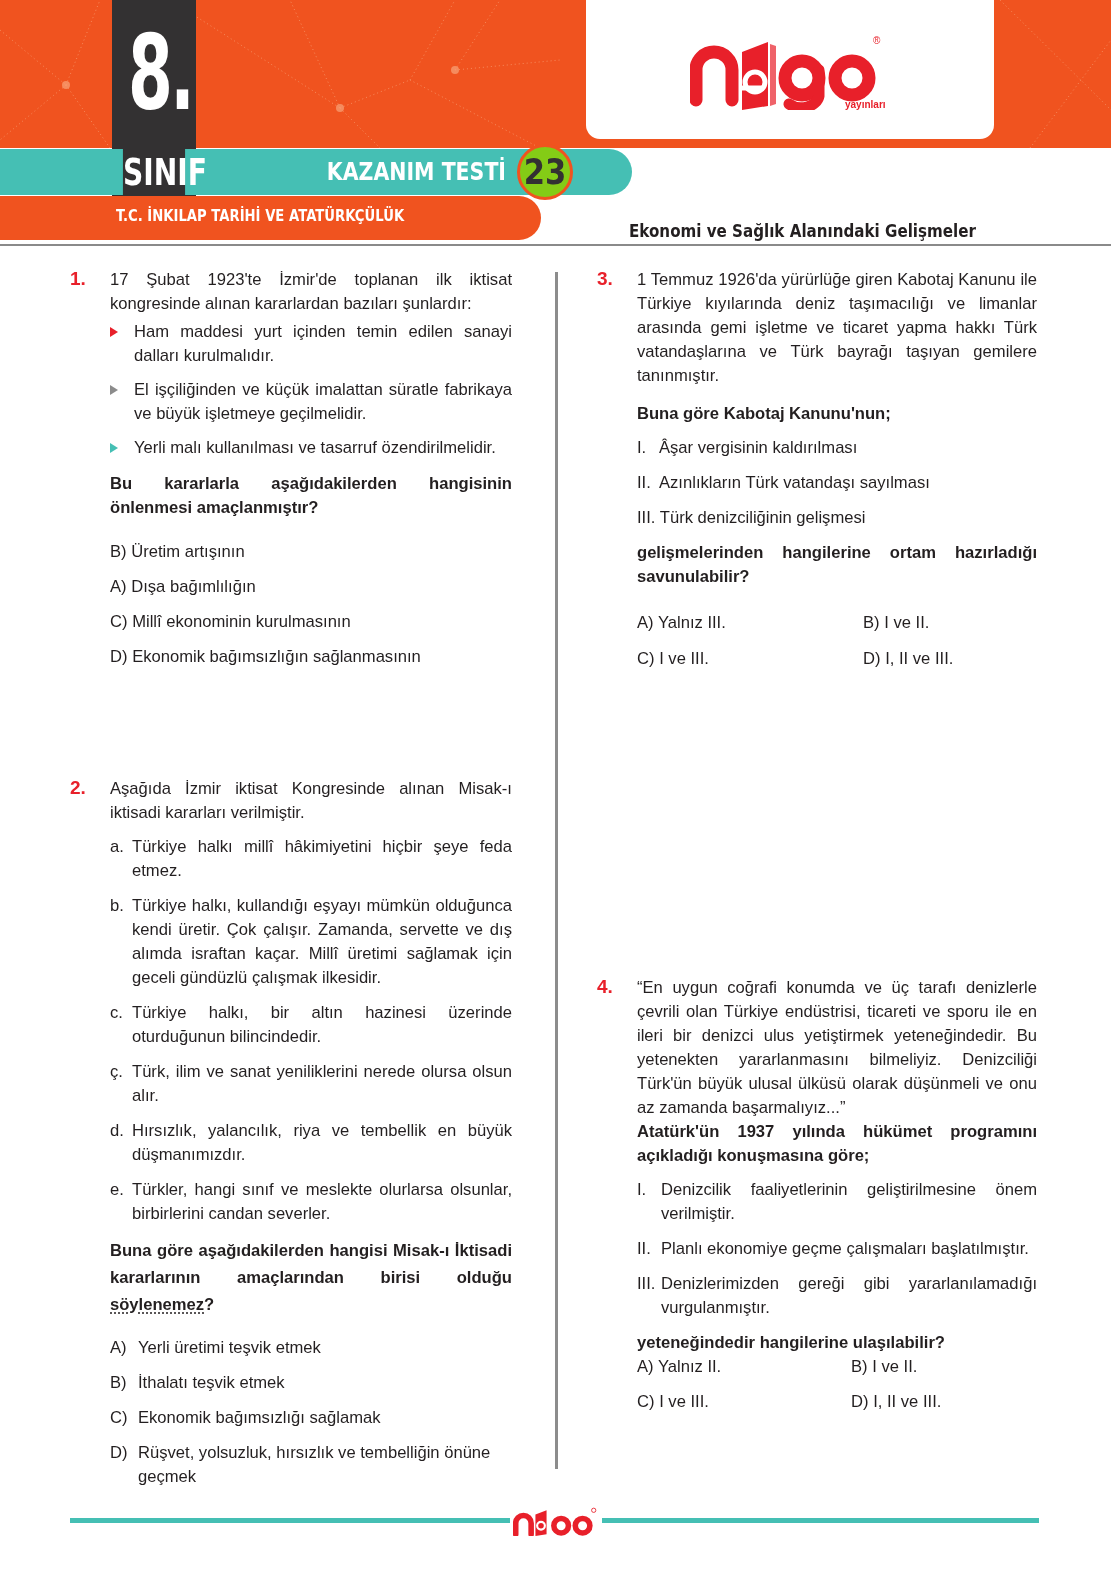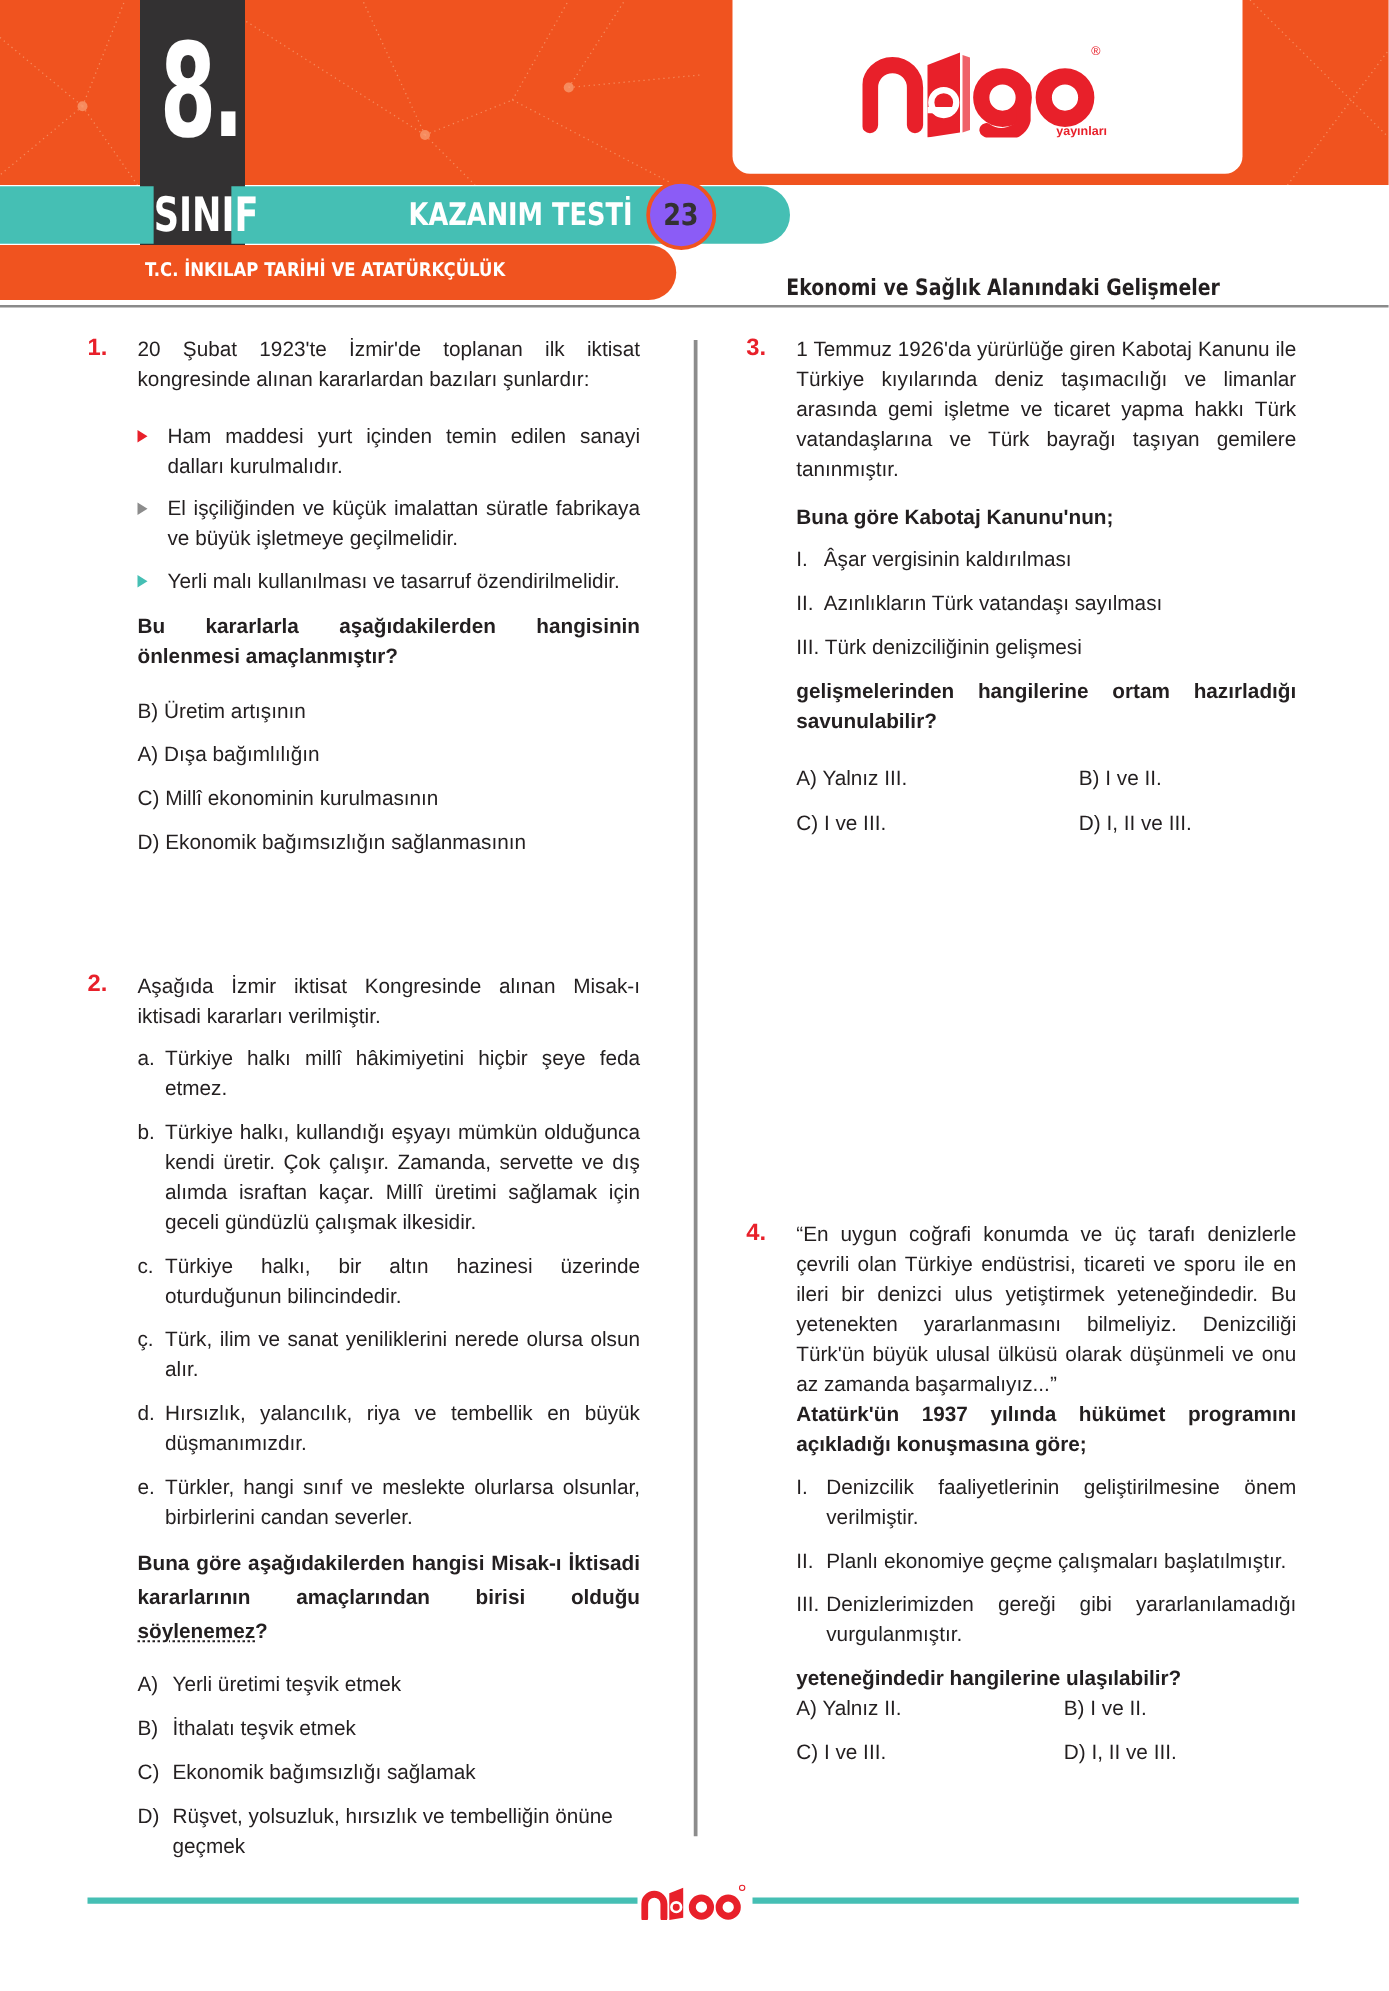--- a/index.html
+++ b/index.html
@@ -14,42 +14,42 @@
     font-family: "DejaVu Sans", sans-serif; font-weight: bold; font-size: 104px; line-height: 130px; letter-spacing: -4px;
     transform: scaleX(0.62); transform-origin: center top; }
   .grade-label { position: absolute; left: 112px; top: 148px; width: 84px; height: 48px; text-align: center; color: #fff;
     font-family: "DejaVu Sans", sans-serif; font-weight: bold; font-size: 38px; line-height: 48px;
     transform: scaleX(0.74); transform-origin: center; }
   .teal-band { position: absolute; left: 0; top: 149px; width: 632px; height: 46px; background: #45bfb4; border-radius: 0 23px 23px 0; z-index: 1; }
   .test-title { position: absolute; left: 200px; top: 149px; width: 306px; height: 46px; text-align: right; color: #fff; z-index: 2;
     font-family: "DejaVu Sans", sans-serif; font-weight: bold; font-size: 25px; line-height: 46px;
     transform: scaleX(0.82); transform-origin: right center; }
   .test-num { position: absolute; left: 517px; top: 144px; width: 56px; height: 56px; border-radius: 50%;
-    background: #8b5cf6; border: 3px solid #f0531f; z-index: 3; text-align: center; color: #333132;
-    font-family: "DejaVu Sans", sans-serif; font-weight: bold; font-size: 24px; line-height: 50px; }
+    background: #84cc16; border: 3px solid #f0531f; z-index: 3; text-align: center; color: #333132;
+    font-family: "DejaVu Sans", sans-serif; font-weight: bold; font-size: 36px; line-height: 50px; }
   .test-num span { display: inline-block; transform: scaleX(0.85); }
   .subject-band { position: absolute; left: 0; top: 196px; width: 541px; height: 44px; background: #f0531f; border-radius: 0 24px 24px 0; }
   .subject-text { position: absolute; left: 116px; top: 196px; height: 44px; color: #fff;
     font-family: "DejaVu Sans", sans-serif; font-weight: bold; font-size: 15px; line-height: 40px;
     transform: scaleX(0.88); transform-origin: left center; white-space: nowrap; }
   .logo-card { position: absolute; left: 586px; top: 0; width: 408px; height: 139px; background: #fff; border-radius: 0 0 14px 14px; }
   .logo-card svg { position: absolute; left: 104px; top: 30px; }
   .topic-title { position: absolute; left: 629px; top: 220px; color: #231f20; white-space: nowrap;
     font-family: "DejaVu Sans", sans-serif; font-weight: bold; font-size: 18px; line-height: 22px;
     transform: scaleX(0.84); transform-origin: left center; }
   .hdr-rule { position: absolute; left: 0; top: 244px; width: 1111px; height: 2px; background: #8a8a8a; }
 
   
   .col-divider { position: absolute; left: 555px; top: 272px; width: 3px; height: 1197px; background: #8c8c8c; }
   .question { position: absolute; font-size: 16.6px; line-height: 24px; color: #231f20; }
   .q-num { position: absolute; left: 0; top: -1px; color: #e8202a; font-weight: bold; font-size: 19px; }
   .q-body { position: absolute; left: 40px; right: 0; top: 0; }
   .para { text-align: justify; }
   .bold { font-weight: bold; }
-  .bullet-list { margin-top: 21px; padding-left: 0; list-style: none; }
+  .bullet-list { margin-top: 4px; padding-left: 0; list-style: none; }
   .bullet-list li { position: relative; padding-left: 24px; margin-bottom: 10px; text-align: justify; }
   .bullet-list .tri { position: absolute; left: 0; top: 7px; width: 0; height: 0; border-top: 5px solid transparent; border-bottom: 5px solid transparent; border-left: 8px solid #e8202a; }
   .tri.gray { border-left-color: #8c8c8c !important; }
   .tri.teal { border-left-color: #45bfb4 !important; }
   .item-list { list-style: none; }
   .item-list li { position: relative; padding-left: 22px; margin-bottom: 11px; text-align: justify; }
   .item-list li .lbl { position: absolute; left: 0; top: 0; }
   .roman-list li { padding-left: 22px; }
   .roman-list.wide li { padding-left: 24px; }
   .opts { list-style: none; }
@@ -123,21 +123,21 @@
 </div>
 
 <div class="topic-title">Ekonomi ve Sağlık Alanındaki Gelişmeler</div>
 <div class="hdr-rule"></div>
 
 <div class="col-divider"></div>
 
 <div class="question" style="left:70px; top:268px; width:442px;">
   <div class="q-num">1.</div>
   <div class="q-body">
-    <p class="para">20 Şubat 1923'te İzmir'de toplanan ilk iktisat kongresinde alınan kararlardan bazıları şunlardır:</p>
+    <p class="para">17 Şubat 1923'te İzmir'de toplanan ilk iktisat kongresinde alınan kararlardan bazıları şunlardır:</p>
     <ul class="bullet-list">
       <li><span class="tri"></span><span>Ham maddesi yurt içinden  temin edilen sanayi dalları kurulmalıdır.</span></li>
       <li><span class="tri gray"></span><span>El işçiliğinden ve küçük imalattan süratle fabrikaya ve büyük işletmeye geçilmelidir.</span></li>
       <li><span class="tri teal"></span><span>Yerli malı kullanılması ve tasarruf özendirilmelidir.</span></li>
     </ul>
     <p class="para bold" style="margin-top:12px;">Bu kararlarla aşağıdakilerden hangisinin önlenmesi amaçlanmıştır?</p>
     <ul class="opts" style="margin-top:20px;">
       <li><span>B)</span> <span>Üretim artışının</span></li>
       <li><span>A)</span> <span>Dışa bağımlılığın</span></li>
       <li><span>C)</span> <span>Millî ekonominin kurulmasının</span></li>

